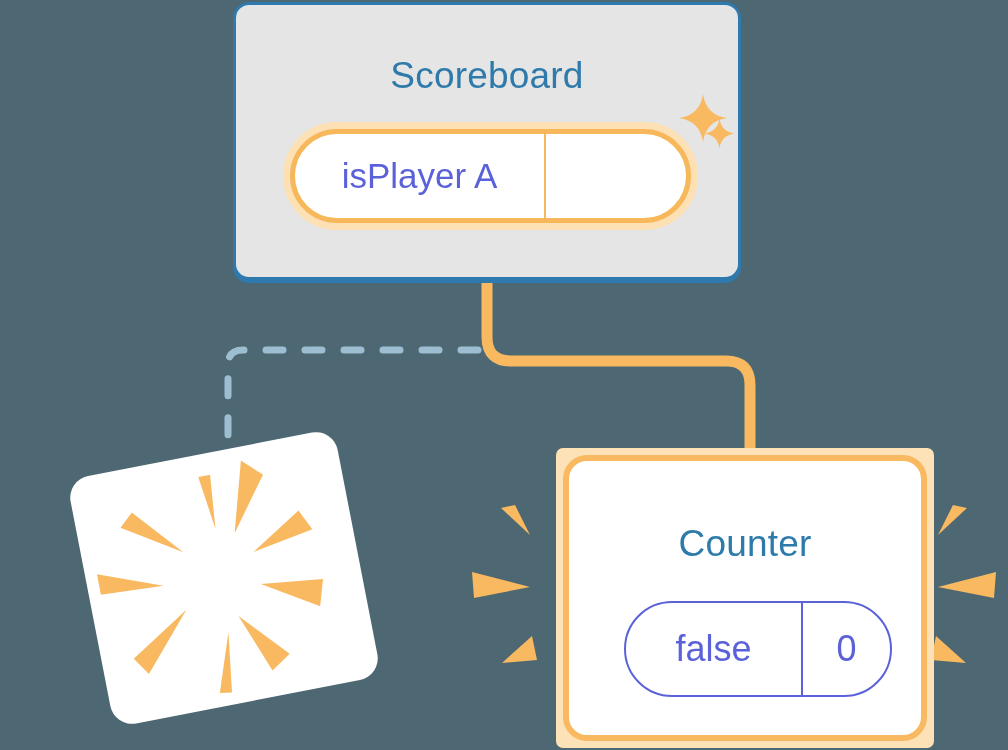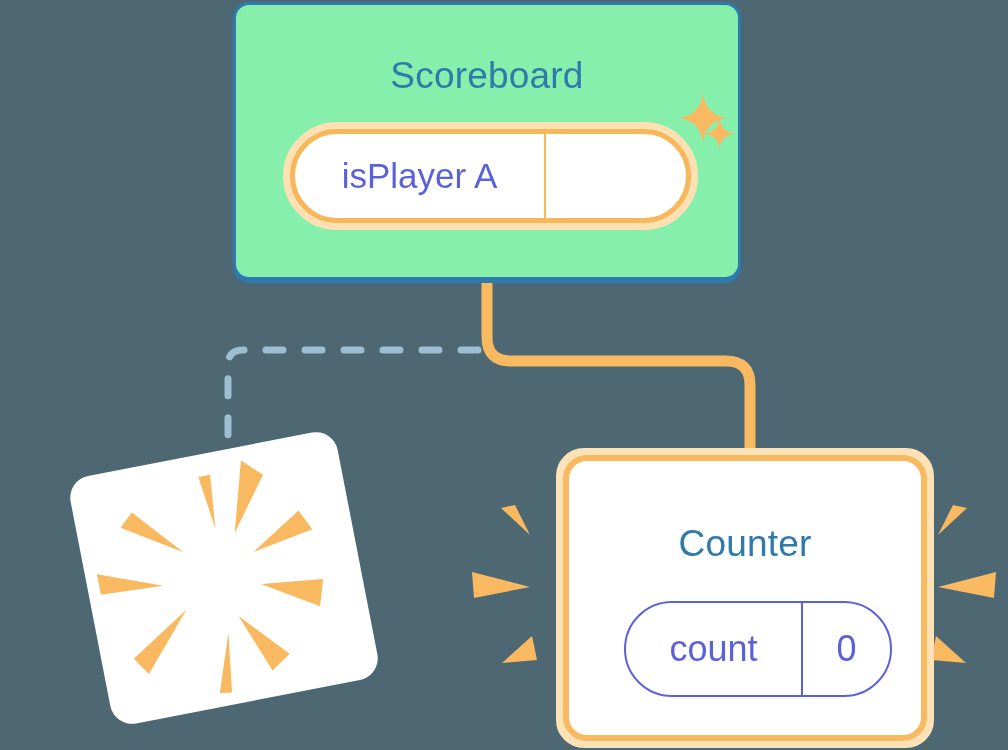--- a/index.html
+++ b/index.html
@@ -25,21 +25,21 @@
     pointer-events: none;
   }
 
   
   .card-scoreboard {
     position: absolute;
     left: 233px;
     top: 2px;
     width: 508px;
     height: 278px;
-    background: #86efac;
+    background: #e5e5e5;
     border: 3px solid #2e79ad;
     border-radius: 16px;
     box-sizing: border-box;
     box-shadow: 0 3px 0 0 #2e79ad;
   }
   .card-title {
     position: absolute;
     left: 0;
     right: 0;
     text-align: center;
@@ -104,21 +104,21 @@
   .sparkle-small{ left: 704px; top: 118px; font-size: 31px; }
 
   
   .card-counter {
     position: absolute;
     left: 556px;
     top: 448px;
     width: 378px;
     height: 300px;
     box-sizing: border-box;
-    border-radius: 28px;
+    border-radius: 7px;
     border: 7px solid #fce2b6;
     background: #fce2b6;
   }
   .card-counter-inner {
     position: absolute;
     left: 0; top: 0; right: 0; bottom: 0;
     box-sizing: border-box;
     border-radius: 24px;
     border: 6px solid #f8b960;
     background: #ffffff;
@@ -216,21 +216,21 @@
       <polygon points="507,18 493,15 478,45"></polygon>
       <polygon points="536,82 534,108 478,97"></polygon>
       <polygon points="506,173 476,146 471,170"></polygon>
     </g>
   </svg>
 
   <div class="card-counter">
     <div class="card-counter-inner">
       <div class="card-title">Counter</div>
       <div class="pill-plain">
-        <div class="pill-plain-key">count</div>
+        <div class="pill-plain-key">false</div>
         <div class="pill-plain-val">0</div>
       </div>
     </div>
   </div>
 
   <div class="card-scoreboard">
     <div class="card-title">Scoreboard</div>
 
     <div class="pill-hl">
       <div class="pill-hl-inner">

